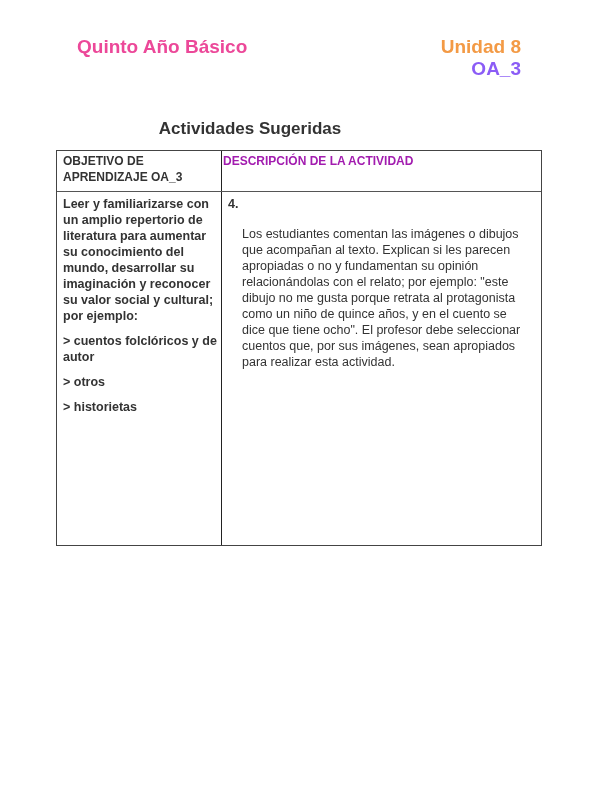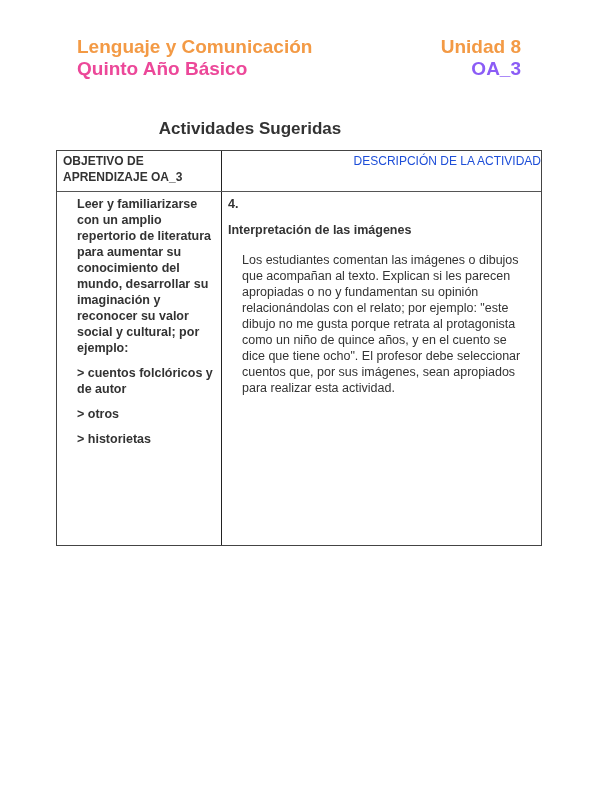--- a/index.html
+++ b/index.html
@@ -11,33 +11,32 @@
     .grade { font-size: 19px; font-weight: bold; color: #ec4899; line-height: 22px; }
     .unit { font-size: 19px; font-weight: bold; color: #f39a45; line-height: 22px; }
     .oa { font-size: 19px; font-weight: bold; color: #8b5cf6; line-height: 22px; }
     .section-title { position: absolute; left: 0; width: 500px; top: 119px; text-align: center;
       font-size: 17px; font-weight: bold; color: #333; }
     .table { position: absolute; left: 56px; top: 150px; width: 486px; height: 396px;
       border: 1.5px solid #444; box-sizing: border-box; }
     .vline { position: absolute; left: 164px; top: 0; bottom: 0; width: 0; border-left: 1.5px solid #222; }
     .hline { position: absolute; left: 0; right: 0; top: 40px; height: 0; border-top: 1.5px solid #555; }
     .th1 { position: absolute; left: 6px; top: 2px; width: 150px; font-size: 12px; font-weight: bold; line-height: 16px; color: #333; }
-    .th2 { position: absolute; left: 166px; right: 0; top: 2px; text-align: right; font-size: 12px; font-weight: normal; line-height: 16px; color: #1d4ed8; }
+    .th2 { position: absolute; left: 166px; right: 0; top: 2px; text-align: left; font-size: 12px; font-weight: bold; line-height: 16px; color: #a21caf; }
     .col1 { position: absolute; left: 6px; top: 45px; width: 156px; font-size: 12.5px; font-weight: bold; color: #333; line-height: 16px; }
-    .col1 p { margin: 0 0 9px 14px; }
+    .col1 p { margin: 0 0 9px 0; }
     .col2 { position: absolute; left: 171px; top: 45px; width: 312px; font-size: 12.5px; color: #333; line-height: 16px; }
     .num { font-weight: bold; margin: 0 0 10px 0; }
     .act-title { font-weight: bold; margin: 0 0 8px 0; }
     .desc { margin: 14px; }
   </style>
 </head>
 <body>
 
 <div class="hdr-left">
-  <div class="subject">Lenguaje y Comunicación</div>
   <div class="grade">Quinto Año Básico</div>
 </div>
 <div class="hdr-right">
   <div class="unit">Unidad 8</div>
   <div class="oa">OA_3</div>
 </div>
 
 <div class="section-title">Actividades Sugeridas</div>
 
 <div class="table">
@@ -48,16 +47,15 @@
 
   <div class="col1">
     <p>Leer y familiarizarse con un amplio repertorio de literatura para aumentar su conocimiento del mundo, desarrollar su imaginación y reconocer su valor social y cultural; por ejemplo:</p>
     <p>&gt; cuentos folclóricos y de autor</p>
     <p>&gt; otros</p>
     <p>&gt; historietas</p>
   </div>
 
   <div class="col2">
     <p class="num">4.</p>
-    <p class="act-title">Interpretación de las imágenes</p>
     <p class="desc">Los estudiantes comentan las imágenes o dibujos que acompañan al texto. Explican si les parecen apropiadas o no y fundamentan su opinión relacionándolas con el relato; por ejemplo: "este dibujo no me gusta porque retrata al protagonista como un niño de quince años, y en el cuento se dice que tiene ocho". El profesor debe seleccionar cuentos que, por sus imágenes, sean apropiados para realizar esta actividad.</p>
   </div>
 </div>
 
 </body></html>

